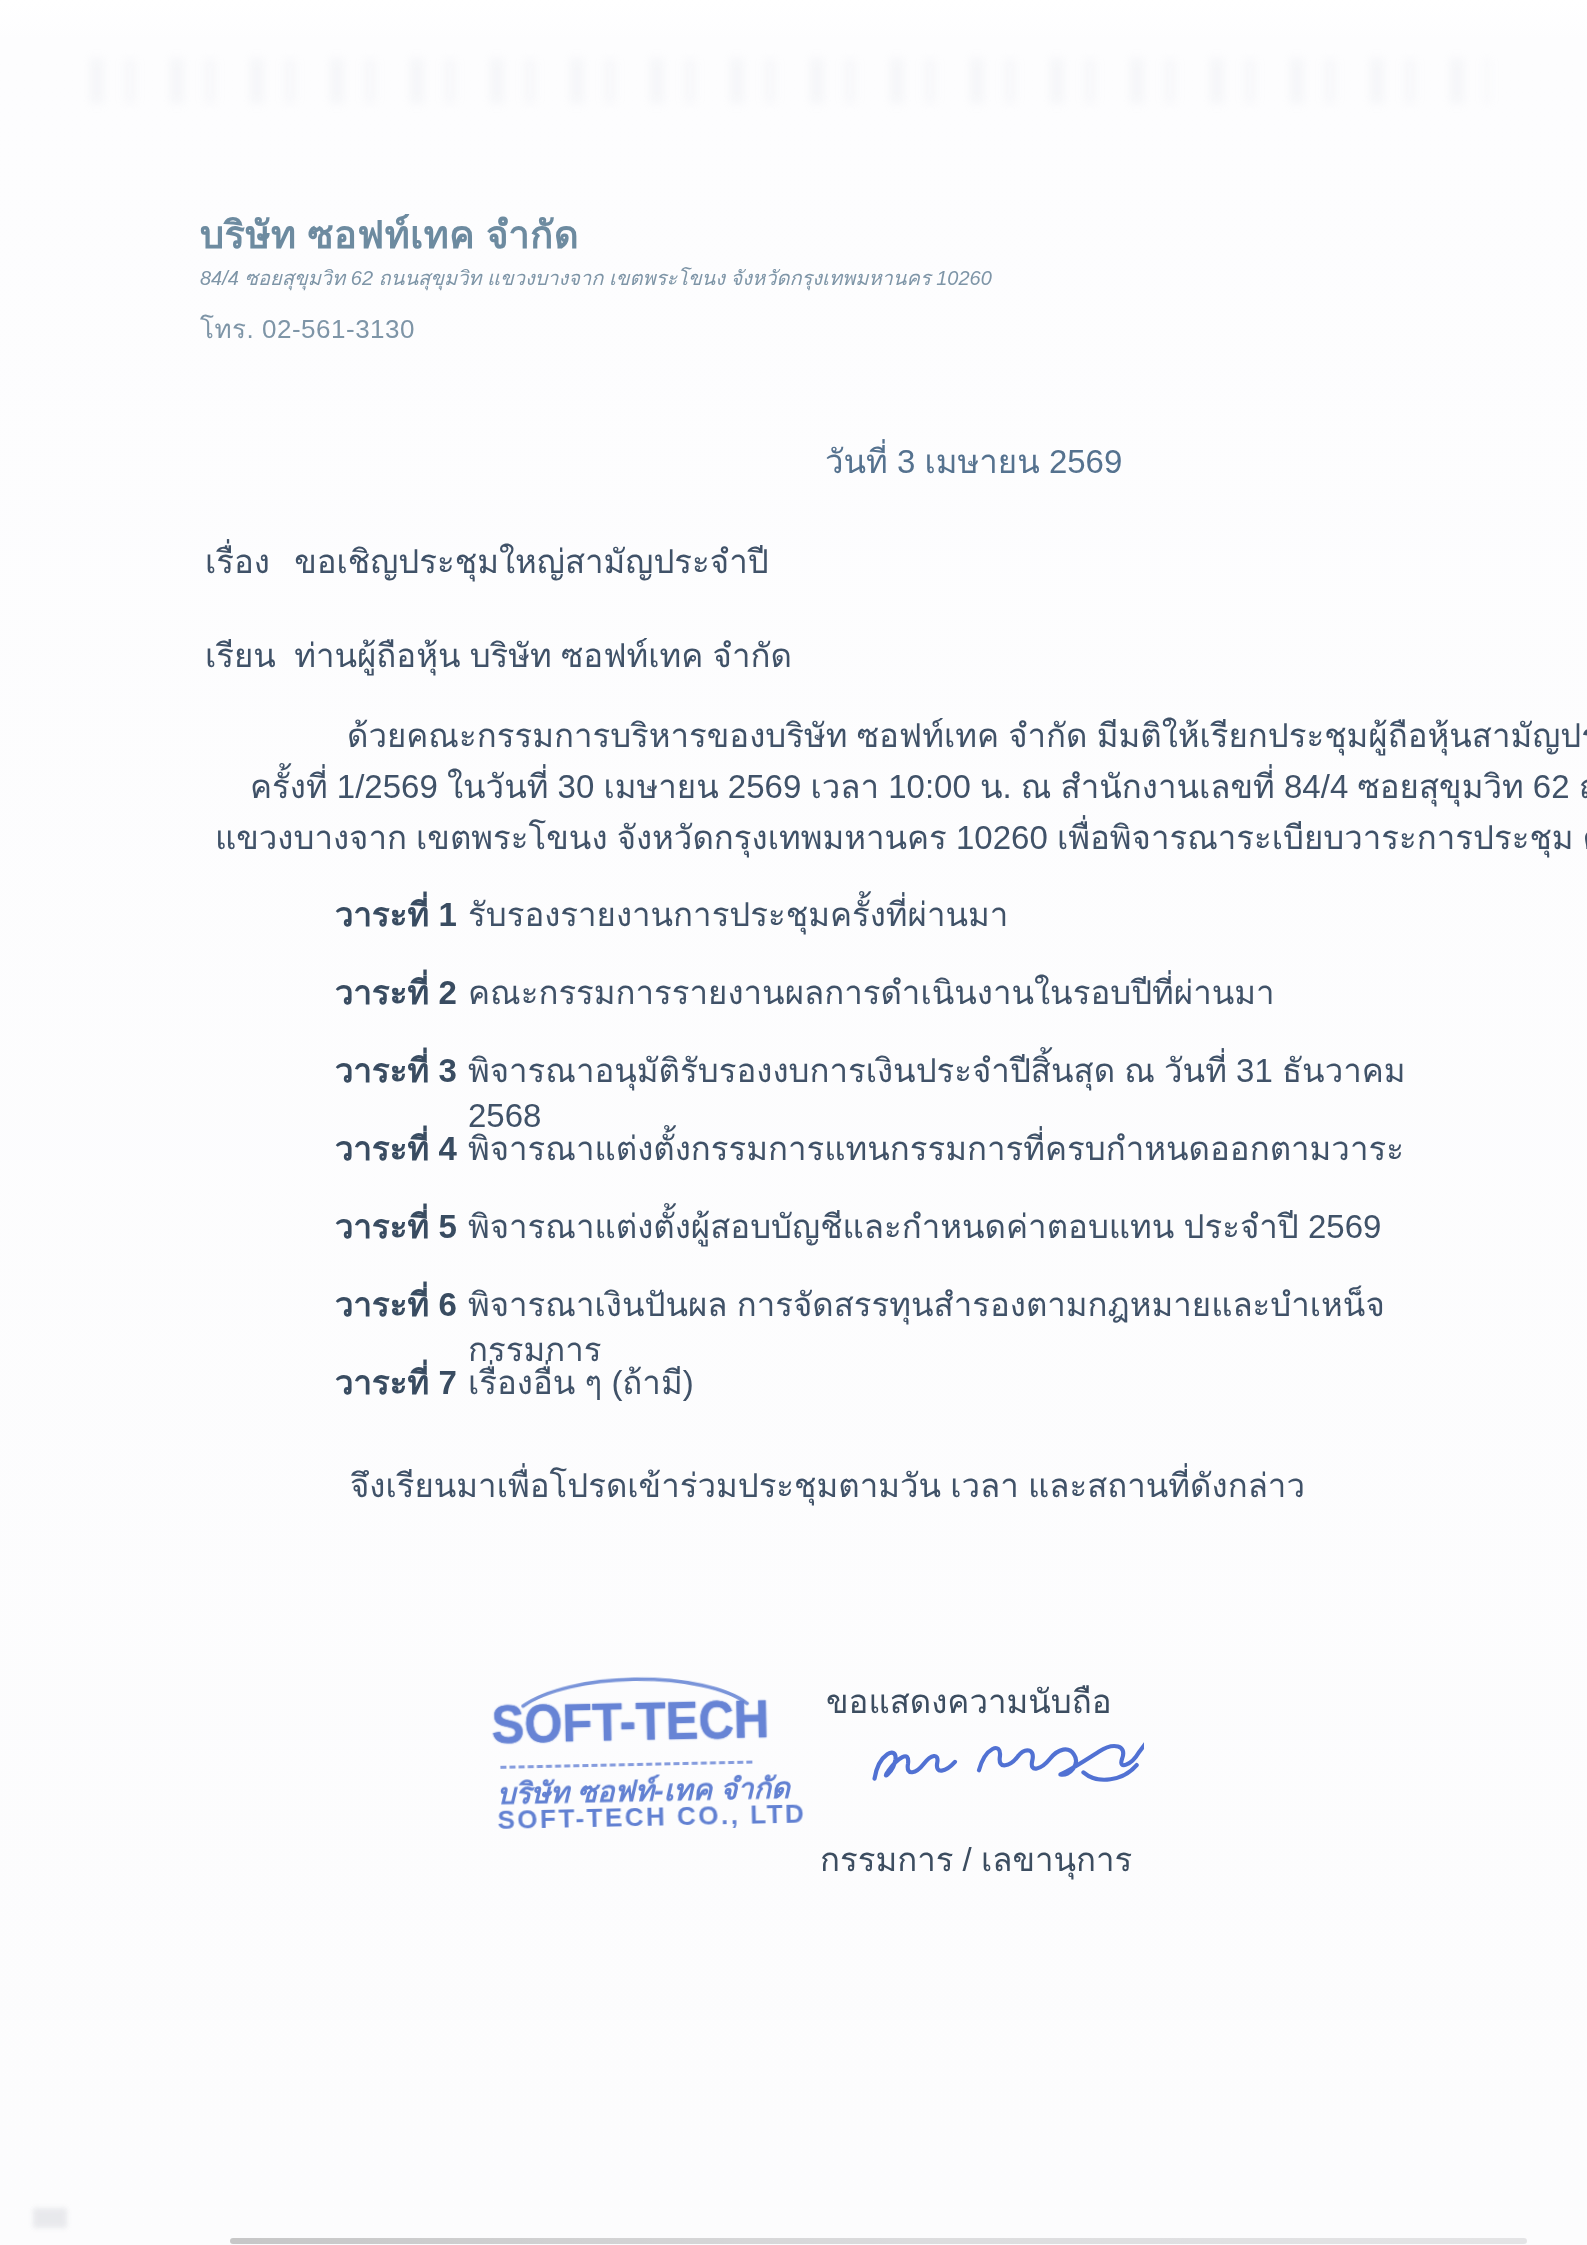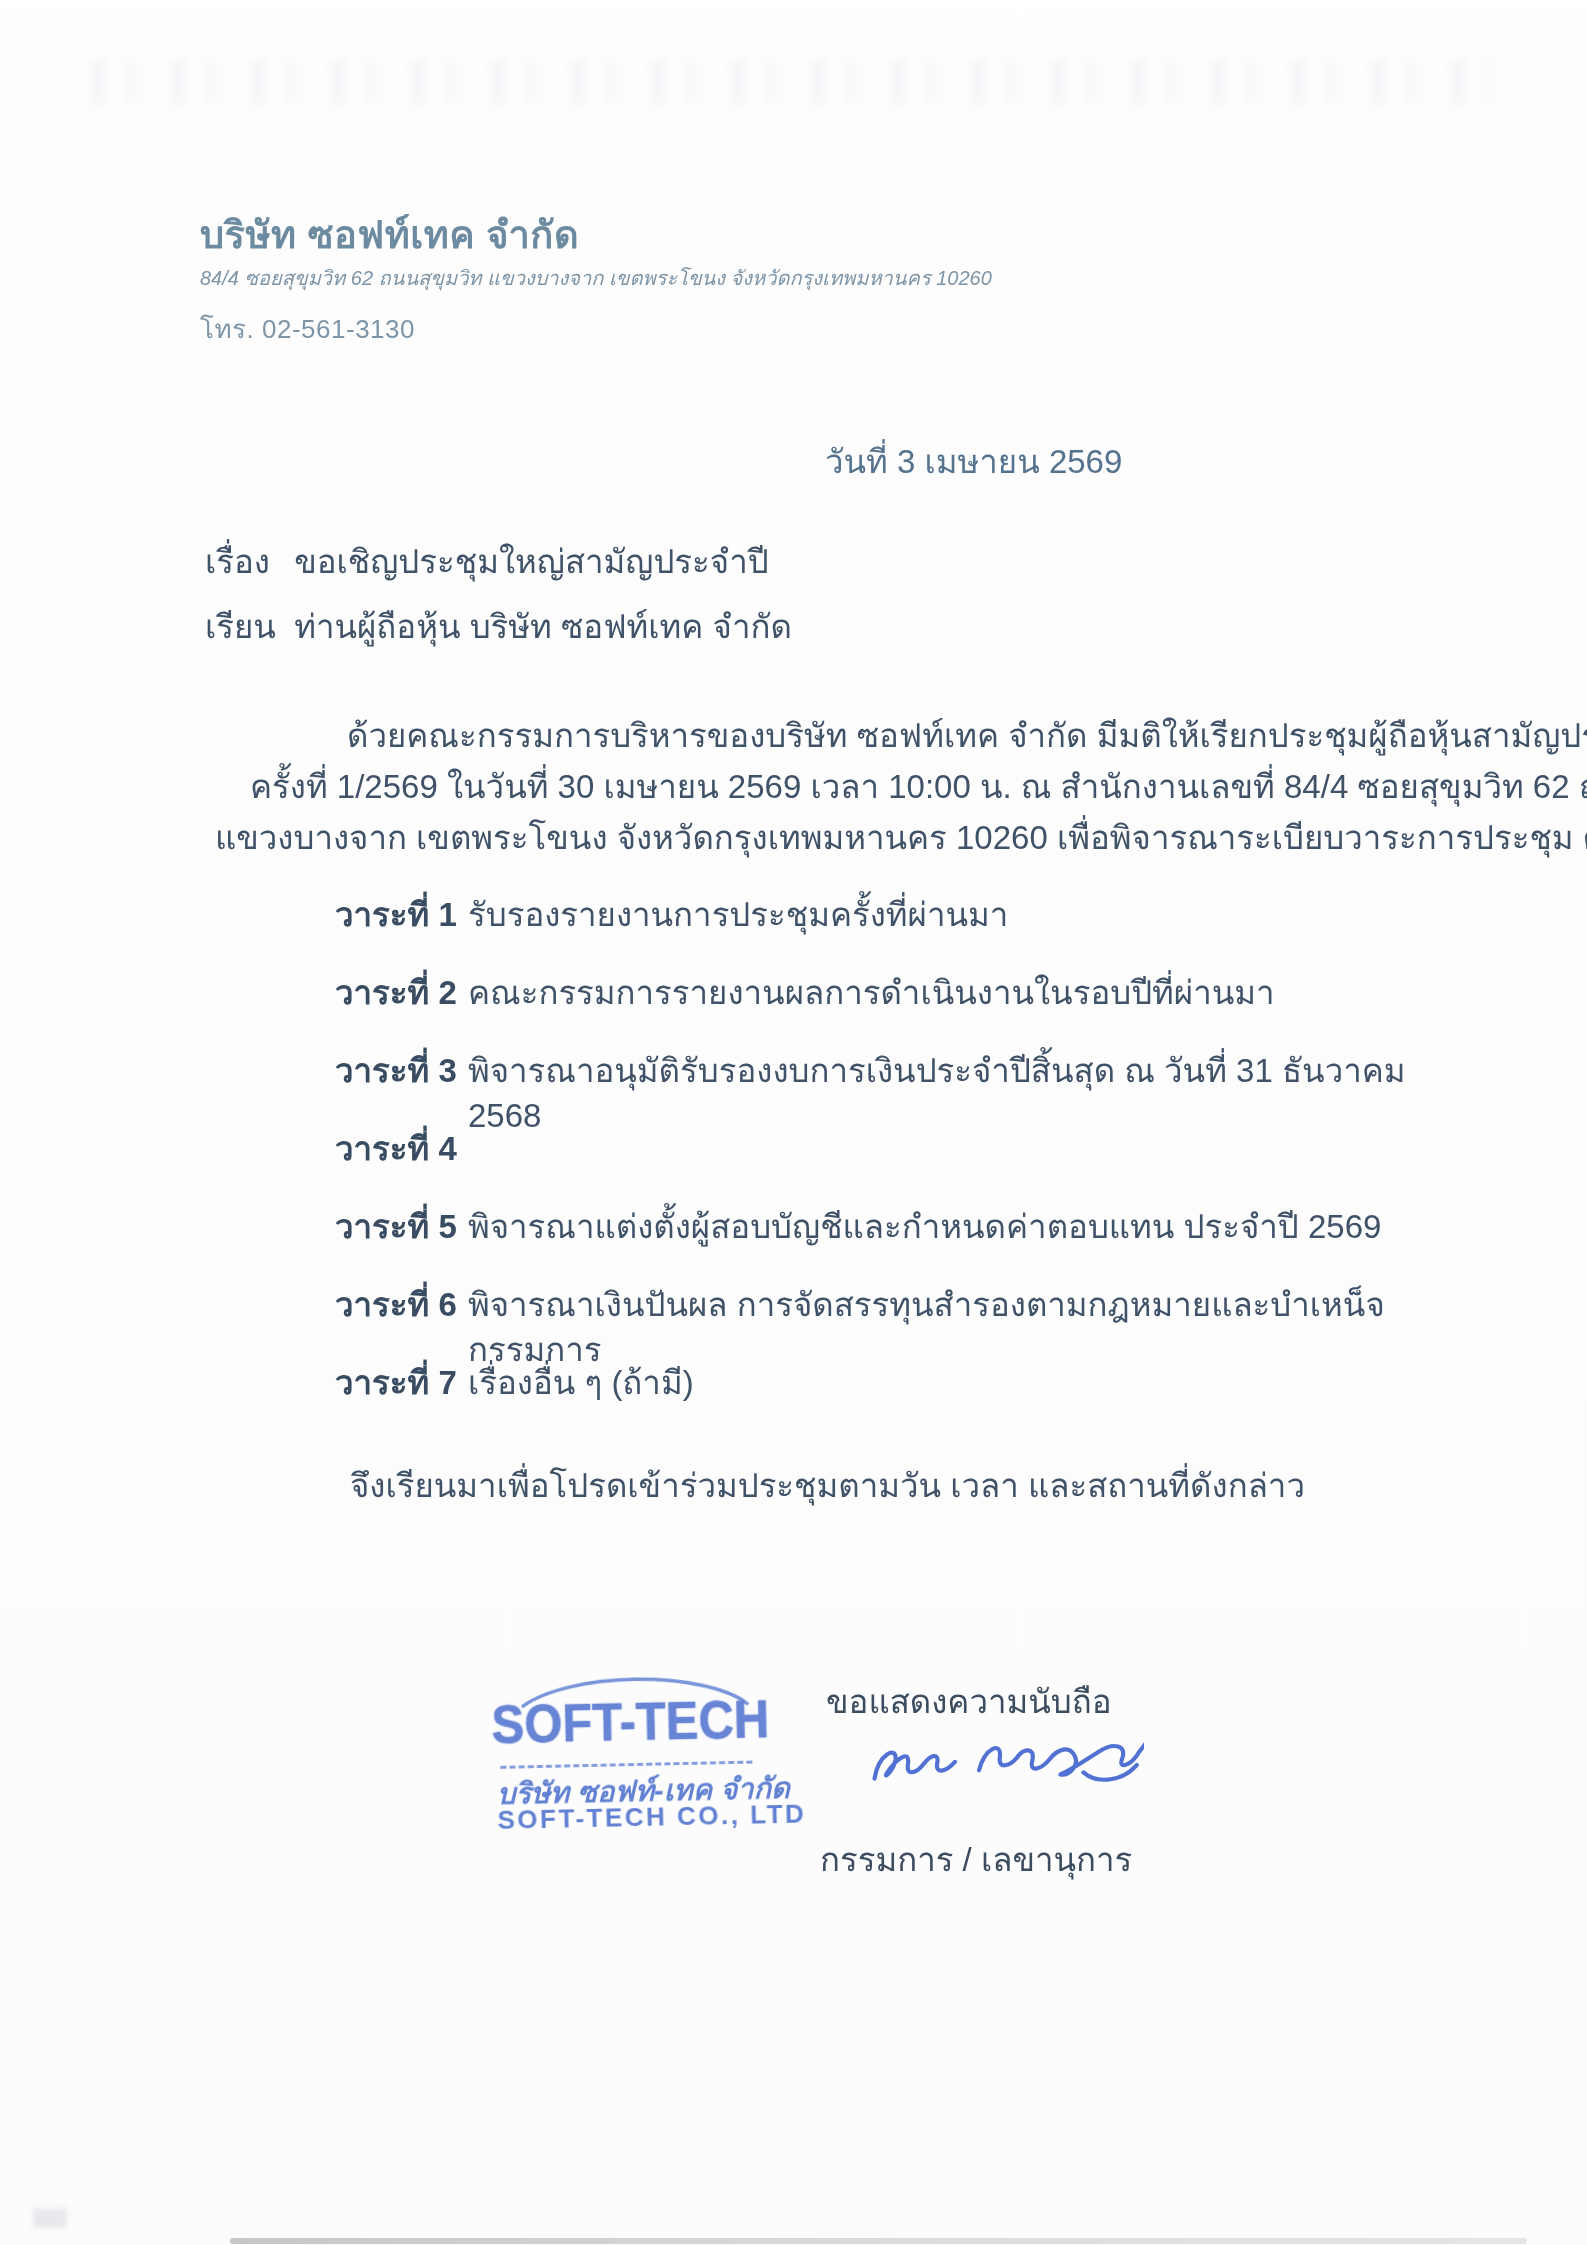--- a/index.html
+++ b/index.html
@@ -56,21 +56,21 @@
     left:200px;top:308px;
     font-size:26px;
     color:#7e95a7;
     letter-spacing:.5px;
   }
 
   
   .txt{color:#405268;font-size:33px;line-height:1.35;}
   .date-line{left:825px;top:440px;color:#55728f;}
   .subject-row{left:205px;top:540px;width:900px;}
-  .to-row{left:205px;top:605px;width:900px;}
+  .to-row{left:205px;top:634px;width:900px;}
   .inline-label{display:inline-block;width:58px;}
   .subject-row .inline-label,.to-row .inline-label{width:58px;margin-right:22px;}
 
   .body-line{white-space:nowrap;}
   .body-line-1{left:347px;top:714px;}
   .body-line-2{left:250px;top:765px;}
   .body-line-3{left:215px;top:816px;}
 
   .agenda-row{left:335px;width:1100px;display:flex;}
   .agenda-label{font-weight:bold;color:#394c61;width:133px;flex:0 0 133px;}
@@ -154,20 +154,21 @@
   <div class="abs txt agenda-row" style="top:971px">
     <span class="agenda-label">วาระที่ 2</span>
     <span class="agenda-text">คณะกรรมการรายงานผลการดำเนินงานในรอบปีที่ผ่านมา</span>
   </div>
   <div class="abs txt agenda-row" style="top:1049px">
     <span class="agenda-label">วาระที่ 3</span>
     <span class="agenda-text">พิจารณาอนุมัติรับรองงบการเงินประจำปีสิ้นสุด ณ วันที่ 31 ธันวาคม 2568</span>
   </div>
   <div class="abs txt agenda-row" style="top:1127px">
     <span class="agenda-label">วาระที่ 4</span>
+    <span class="agenda-text">พิจารณาแต่งตั้งกรรมการแทนกรรมการที่ครบกำหนดออกตามวาระ</span>
   </div>
   <div class="abs txt agenda-row" style="top:1205px">
     <span class="agenda-label">วาระที่ 5</span>
     <span class="agenda-text">พิจารณาแต่งตั้งผู้สอบบัญชีและกำหนดค่าตอบแทน ประจำปี 2569</span>
   </div>
   <div class="abs txt agenda-row" style="top:1283px">
     <span class="agenda-label">วาระที่ 6</span>
     <span class="agenda-text">พิจารณาเงินปันผล การจัดสรรทุนสำรองตามกฎหมายและบำเหน็จกรรมการ</span>
   </div>
   <div class="abs txt agenda-row" style="top:1361px">

